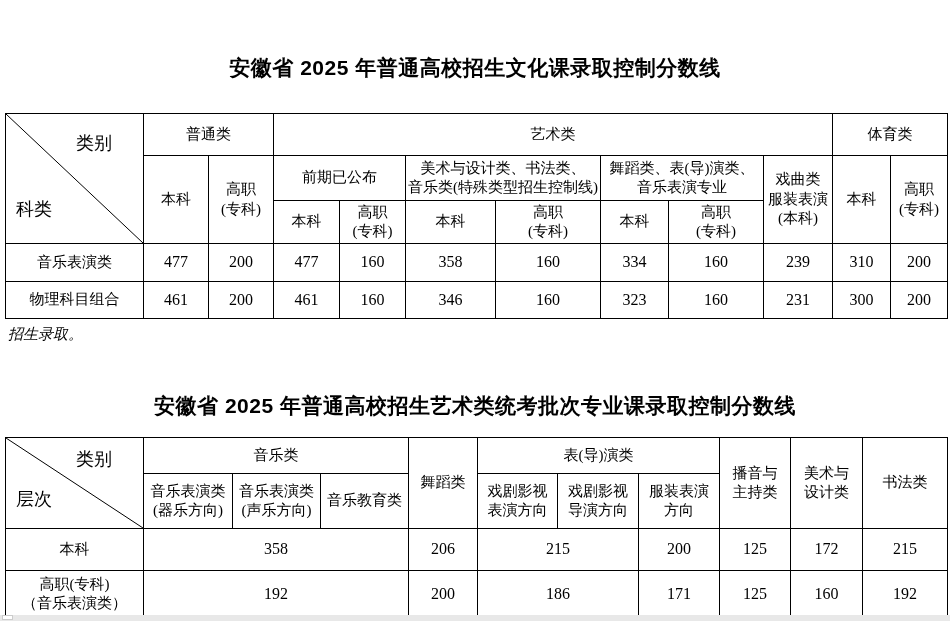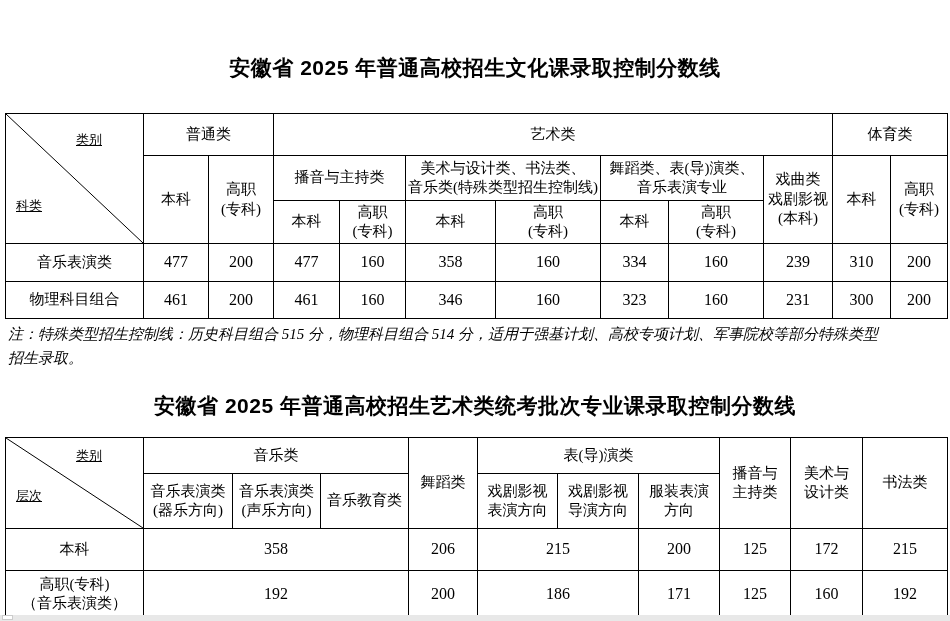--- a/index.html
+++ b/index.html
@@ -38,21 +38,21 @@
     font-size:15px;
     line-height:1.3;
     white-space:pre-line;
     padding:1px 2px;
     overflow:hidden;
   }
   td.num { font-size:16px;font-family:Liberation Serif, serif; }
 
   .diag { position:relative; padding:0; }
   .diag svg { position:absolute; left:0; top:0; width:100%; height:100%; display:block; }
-  .diag .lbl { position:absolute; font-size:13px; white-space:nowrap;text-decoration:underline; }
+  .diag .lbl { position:absolute; font-size:18px; white-space:nowrap; }
   #t1-diag-top { left:70px; top:18px; }
   #t1-diag-bottom { left:10px; top:84px; }
   #t2-diag-top { left:70px; top:10px; }
   #t2-diag-bottom { left:10px; top:50px; }
 
   .note {
     position:absolute;
     left:8px; top:322px;
     width:936px;
     font-style:italic;
@@ -104,27 +104,27 @@
       <span class="lbl" id="t1-diag-bottom">科类</span>
     </td>
     <td colspan="2">普通类</td>
     <td colspan="7">艺术类</td>
     <td colspan="2">体育类</td>
   </tr>
   <tr style="height:45px">
     <td rowspan="2">本科</td>
     <td rowspan="2">高职
 (专科)</td>
-    <td colspan="2">播音与主持类</td>
+    <td colspan="2">前期已公布</td>
     <td colspan="2">美术与设计类、书法类、
 音乐类(特殊类型招生控制线)</td>
     <td colspan="2">舞蹈类、表(导)演类、
 音乐表演专业</td>
     <td rowspan="2">戏曲类
-戏剧影视
+服装表演
 (本科)</td>
     <td rowspan="2">本科</td>
     <td rowspan="2">高职
 (专科)</td>
   </tr>
   <tr style="height:43px">
     <td>本科</td>
     <td>高职
 (专科)</td>
     <td>本科</td>
@@ -159,21 +159,20 @@
     <td class="num">323</td>
     <td class="num">160</td>
     <td class="num">231</td>
     <td class="num">300</td>
     <td class="num">200</td>
   </tr>
 </tbody>
   </table>
 
 <div class="note">
-  <div>注：特殊类型招生控制线：历史科目组合 515 分，物理科目组合 514 分，适用于强基计划、高校专项计划、军事院校等部分特殊类型</div>
   <div>招生录取。</div>
 </div>
 
 <div class="doc-title" id="title2">安徽省 2025 年普通高校招生艺术类统考批次专业课录取控制分数线</div>
 
 <table id="table2">
   <colgroup>
     <col style="width:138px">
       <col style="width:89px">
       <col style="width:88px">

